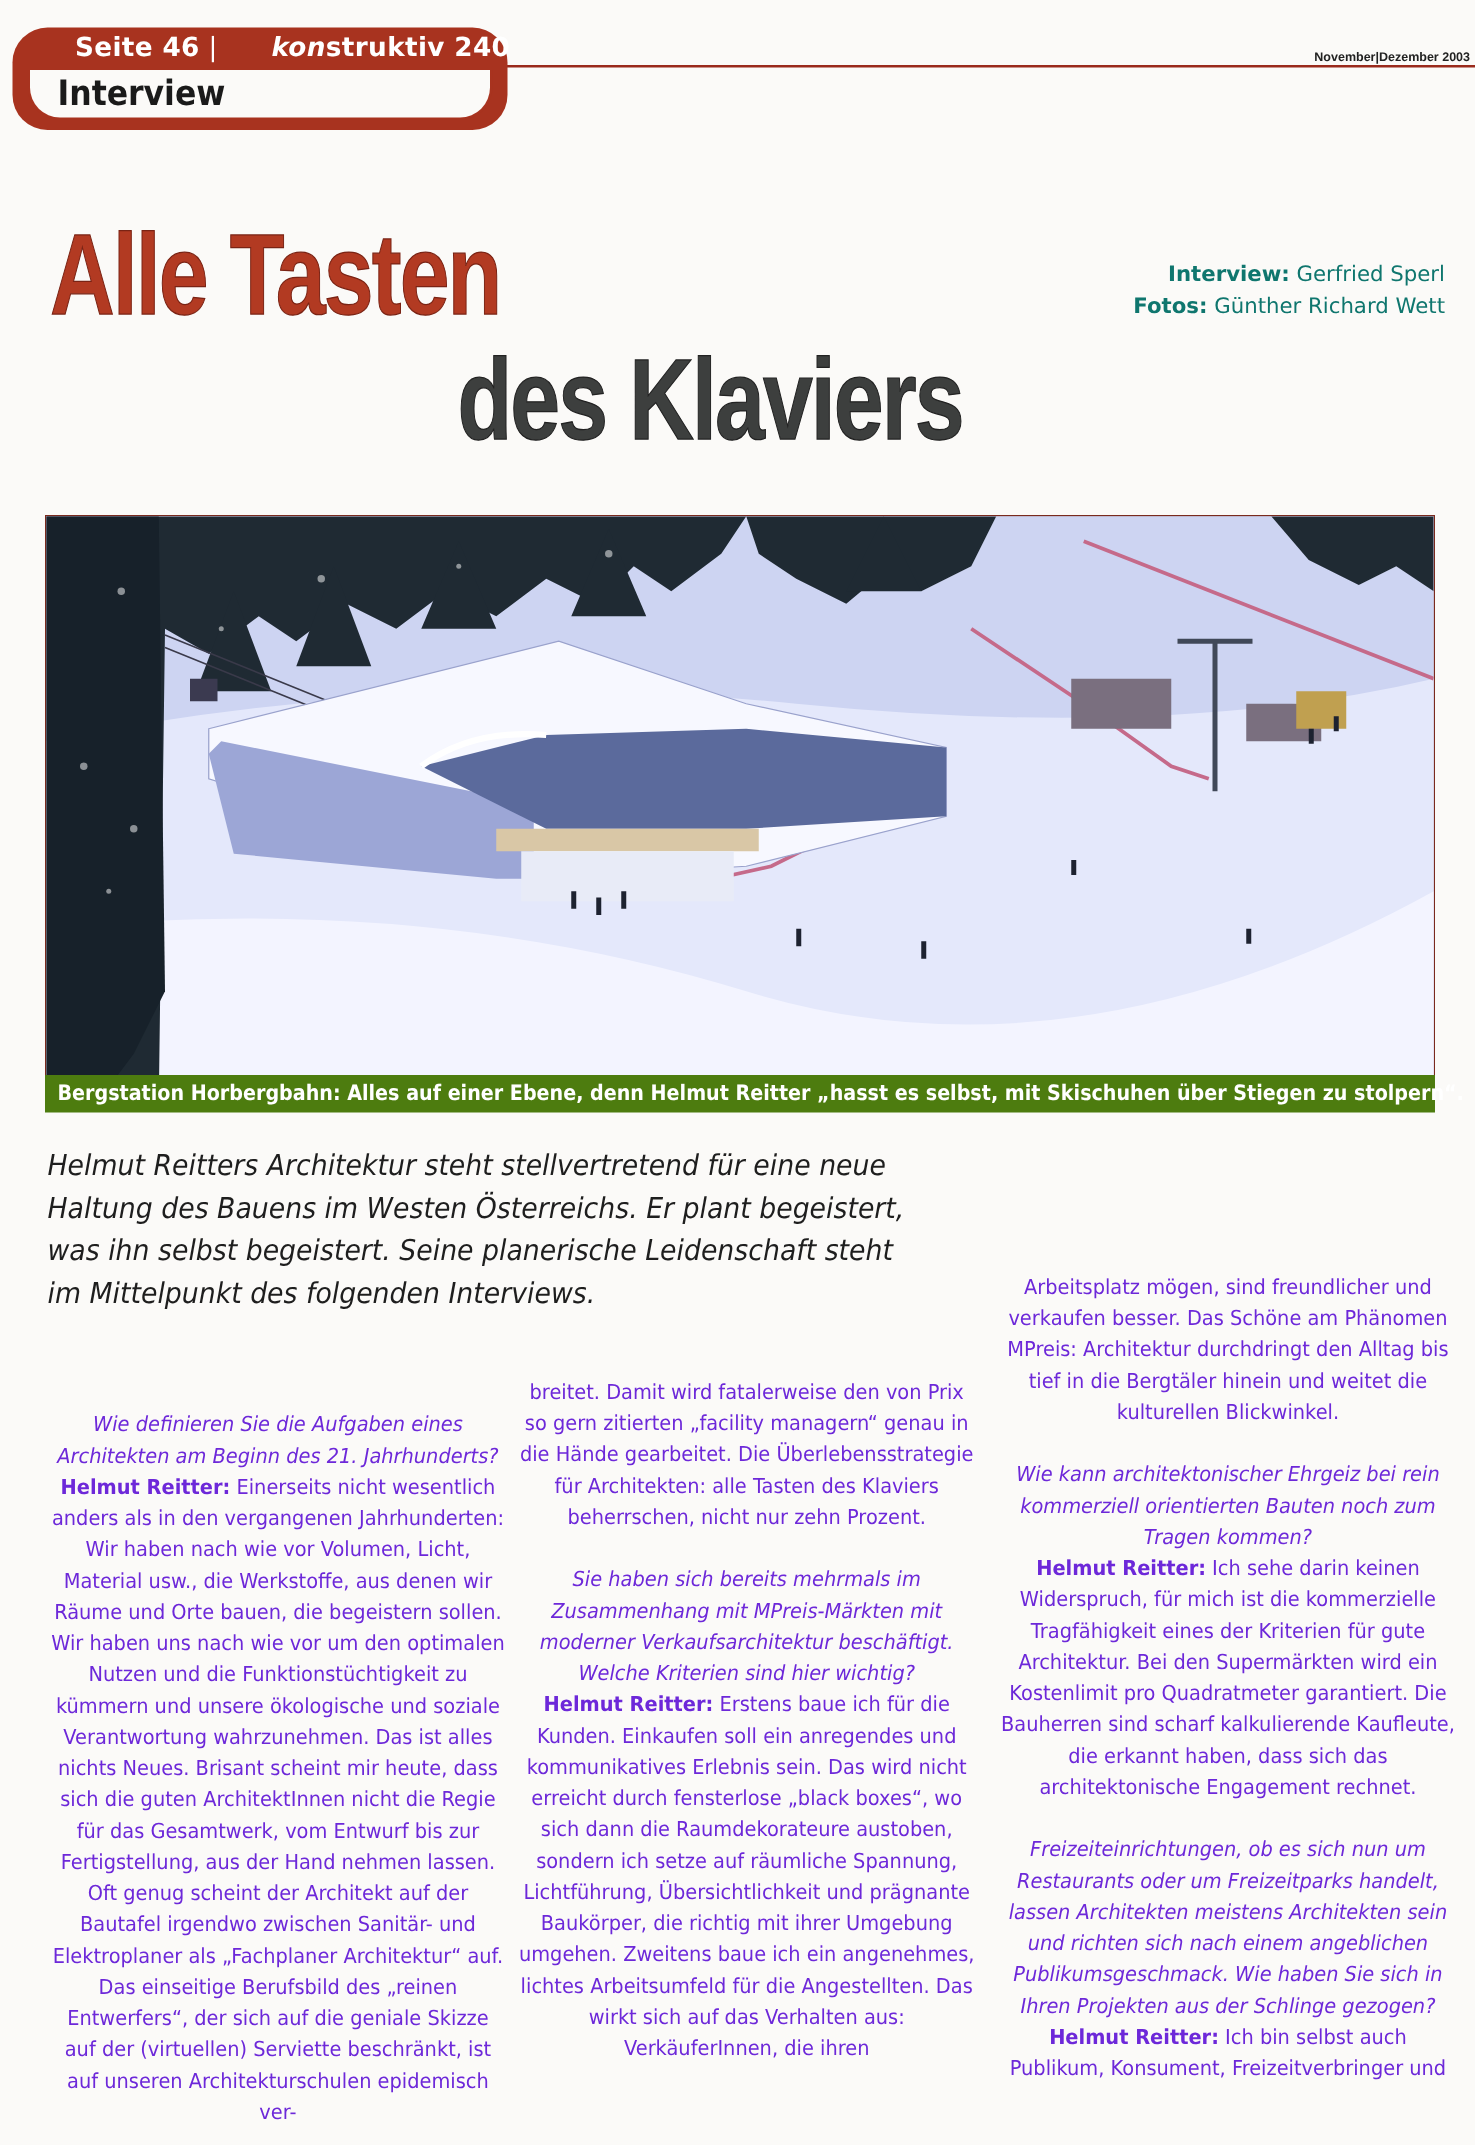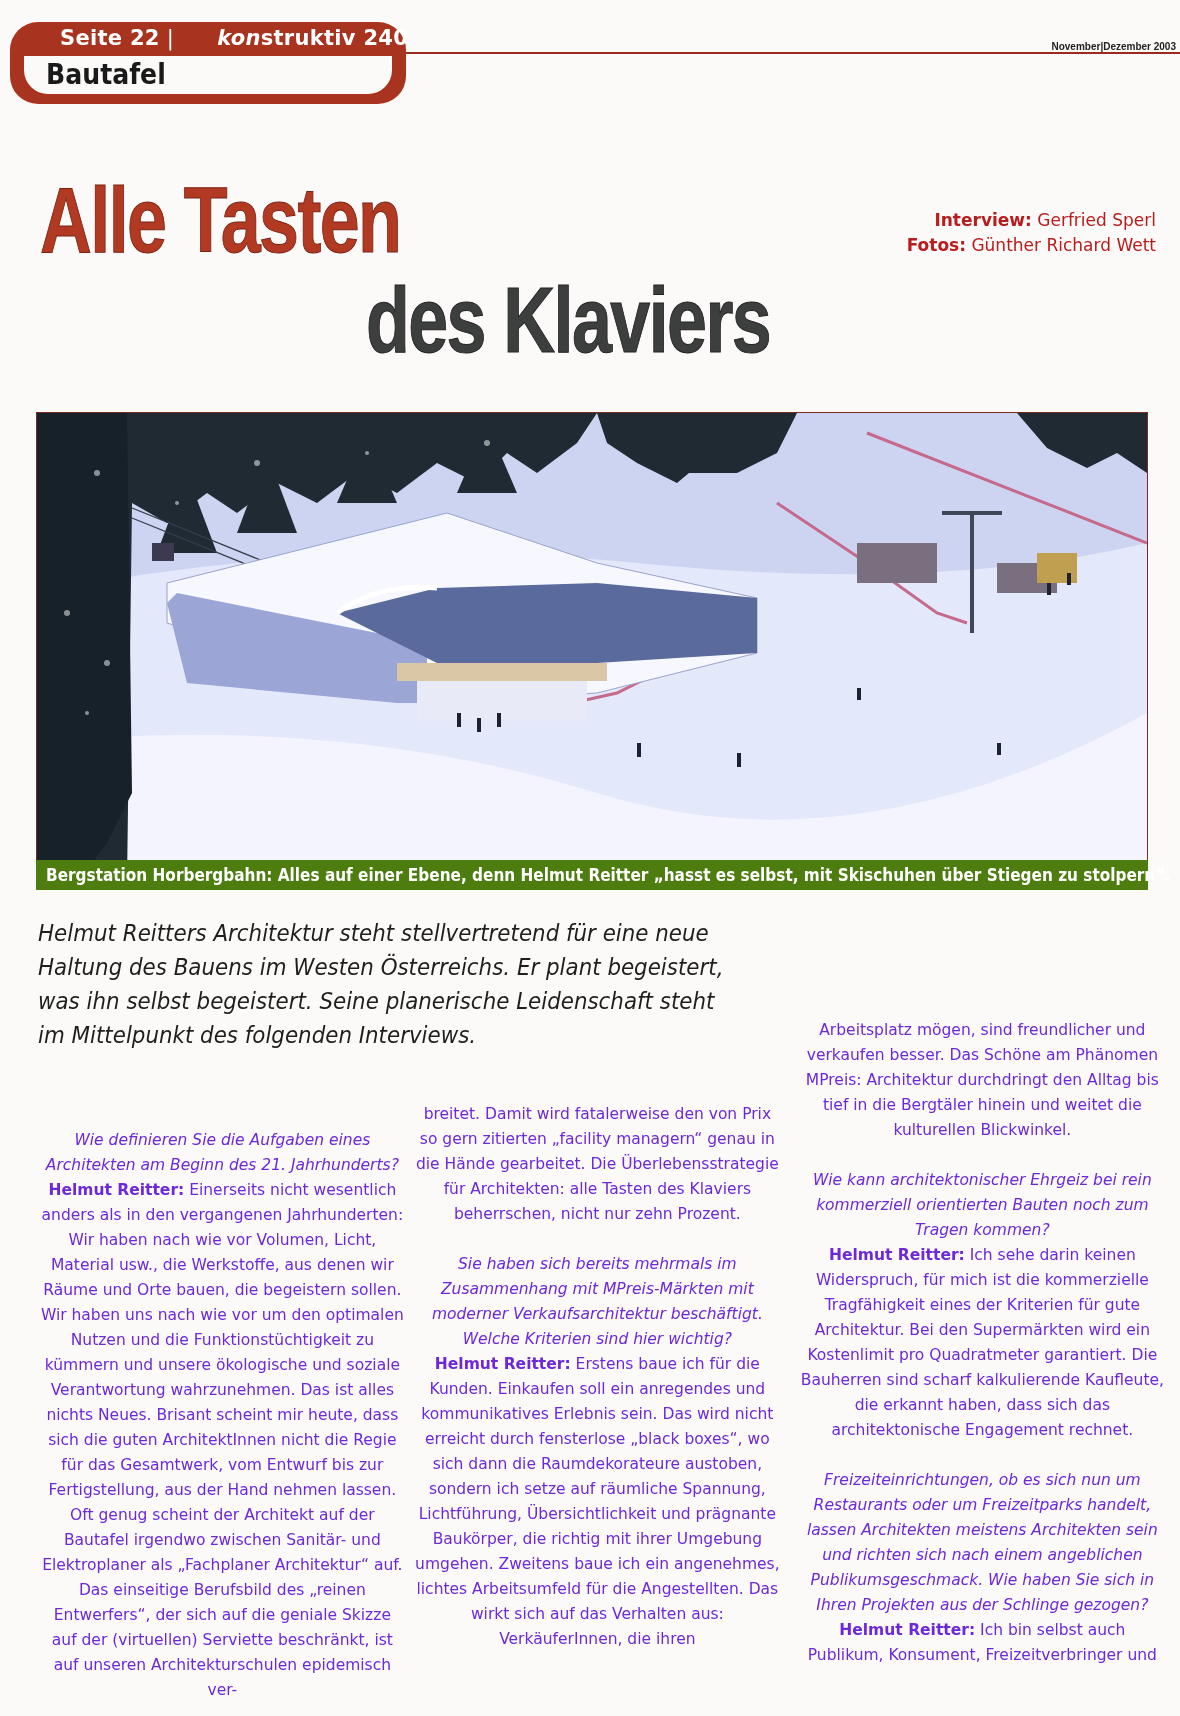--- a/index.html
+++ b/index.html
@@ -49,21 +49,21 @@
   }
   .title-2 {
     position: absolute; left: 366px; top: 268px;
     font-family: "Liberation Sans Narrow", "Liberation Sans", sans-serif;
     font-size: 92px; font-weight: bold; color: #3d3f3e; letter-spacing: -2px;
     transform: scaleX(0.78); transform-origin: left top;
     -webkit-text-stroke: 1px #222;
   }
   .credits {
     position: absolute; right: 24px; top: 208px; text-align: right;
-    font-size: 17px; line-height: 25px; color: #b91c1c;
+    font-size: 17px; line-height: 25px; color: #0f766e;
   }
   .credits b { font-weight: bold; }
   
   .photo {
     position: absolute; left: 36px; top: 412px; width: 1110px; height: 474px;
     overflow: hidden; border: 1px solid #7a2a1e;
     background: linear-gradient(180deg, #b8c2e8 0%, #d8defa 35%, #eef0fc 70%, #f4f5ff 100%);
   }
   .photo svg { position: absolute; left: 0; top: 0; }
   .caption-bar {
@@ -95,23 +95,23 @@
   .col2 { left: 415px; top: 1101px; }
   .col3 { left: 800px; top: 1017px; }
 </style>
 </head>
 <body>
 
 <div class="hdr-line"></div>
 <div class="hdr-tab"></div>
 <div class="hdr-tab-inner"></div>
 <div class="hdr-tab-top">
-  <span>Seite 22</span><span class="sep">|</span><span class="brand-ital">kon</span><span>struktiv 240</span>
-</div>
-<div class="hdr-section">Bautafel</div>
+  <span>Seite 46</span><span class="sep">|</span><span class="brand-ital">kon</span><span>struktiv 240</span>
+</div>
+<div class="hdr-section">Interview</div>
 <div class="hdr-date">November|Dezember 2003</div>
 
 <div class="title-1">Alle Tasten</div>
 <div class="title-2">des Klaviers</div>
 
 <div class="credits">
   <div><b>Interview:</b> <span>Gerfried Sperl</span></div>
   <div><b>Fotos:</b> <span>Günther Richard Wett</span></div>
 </div>
 

